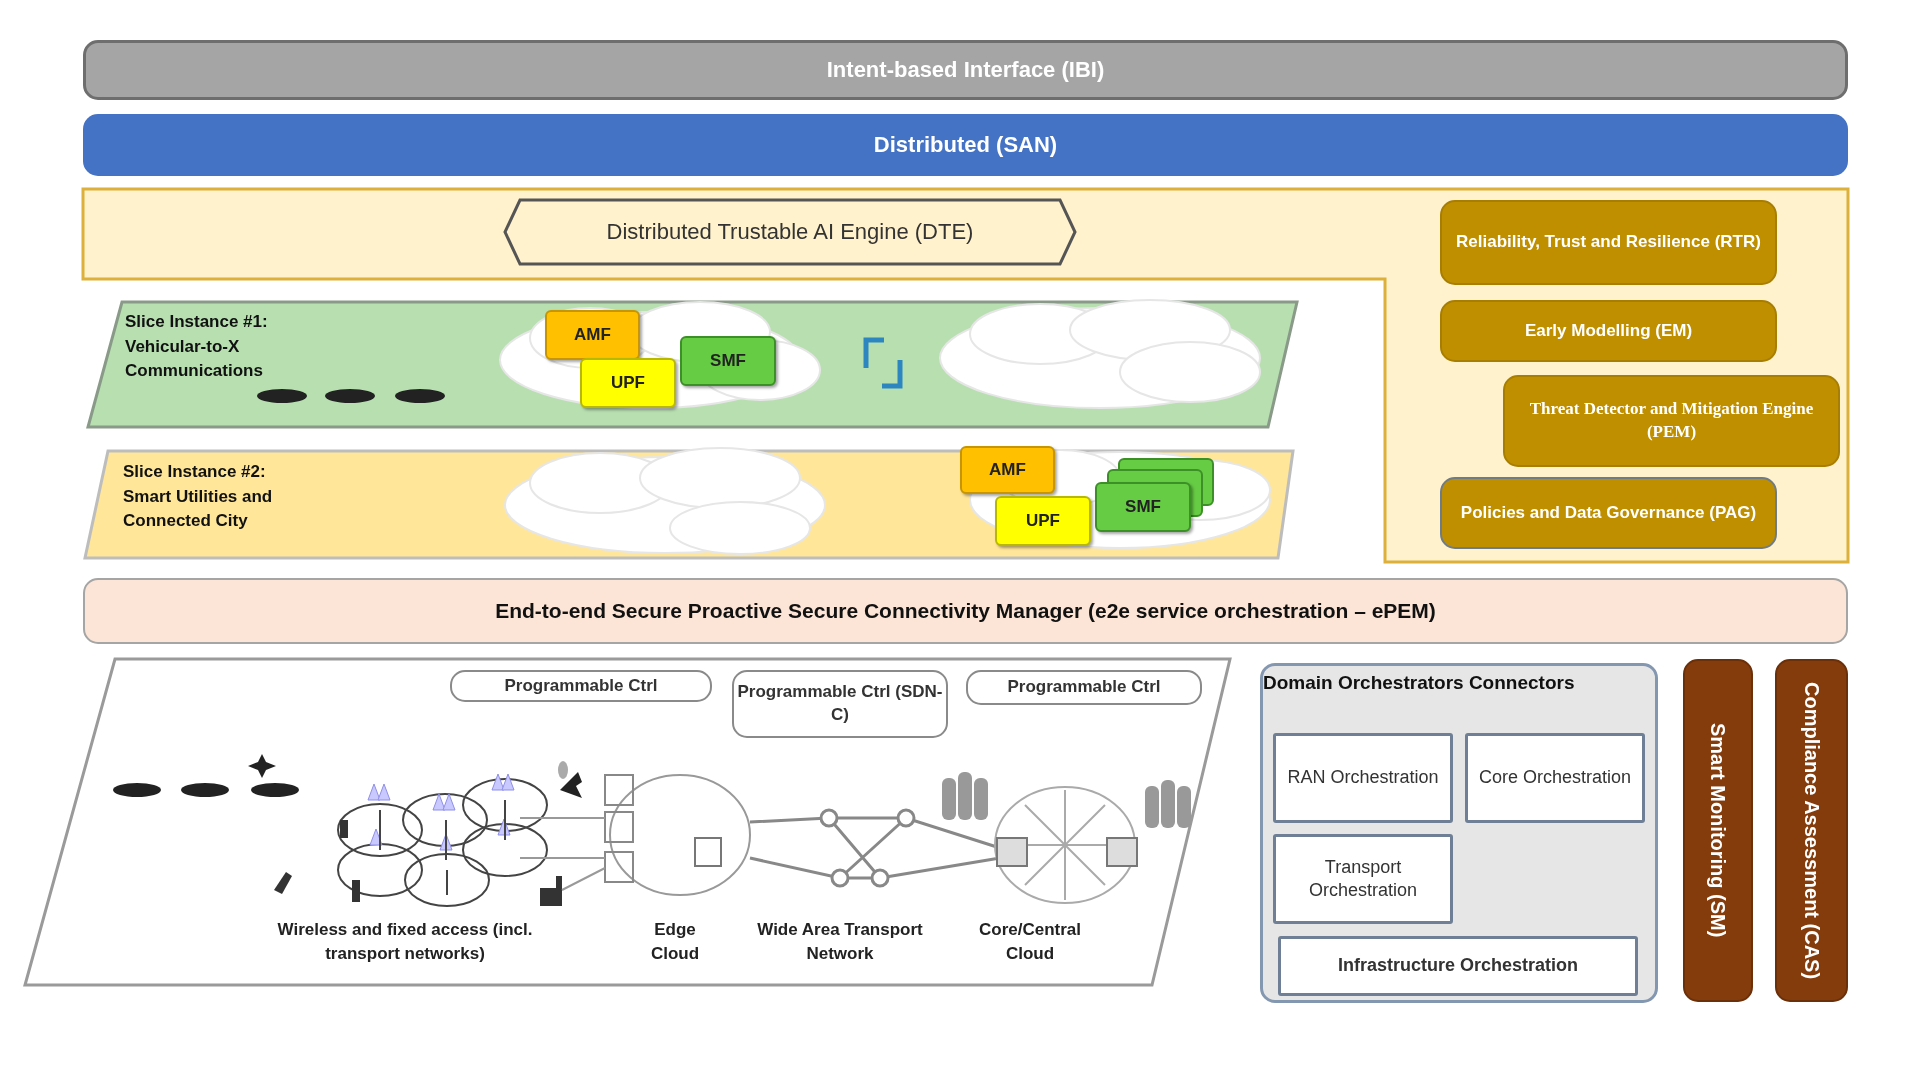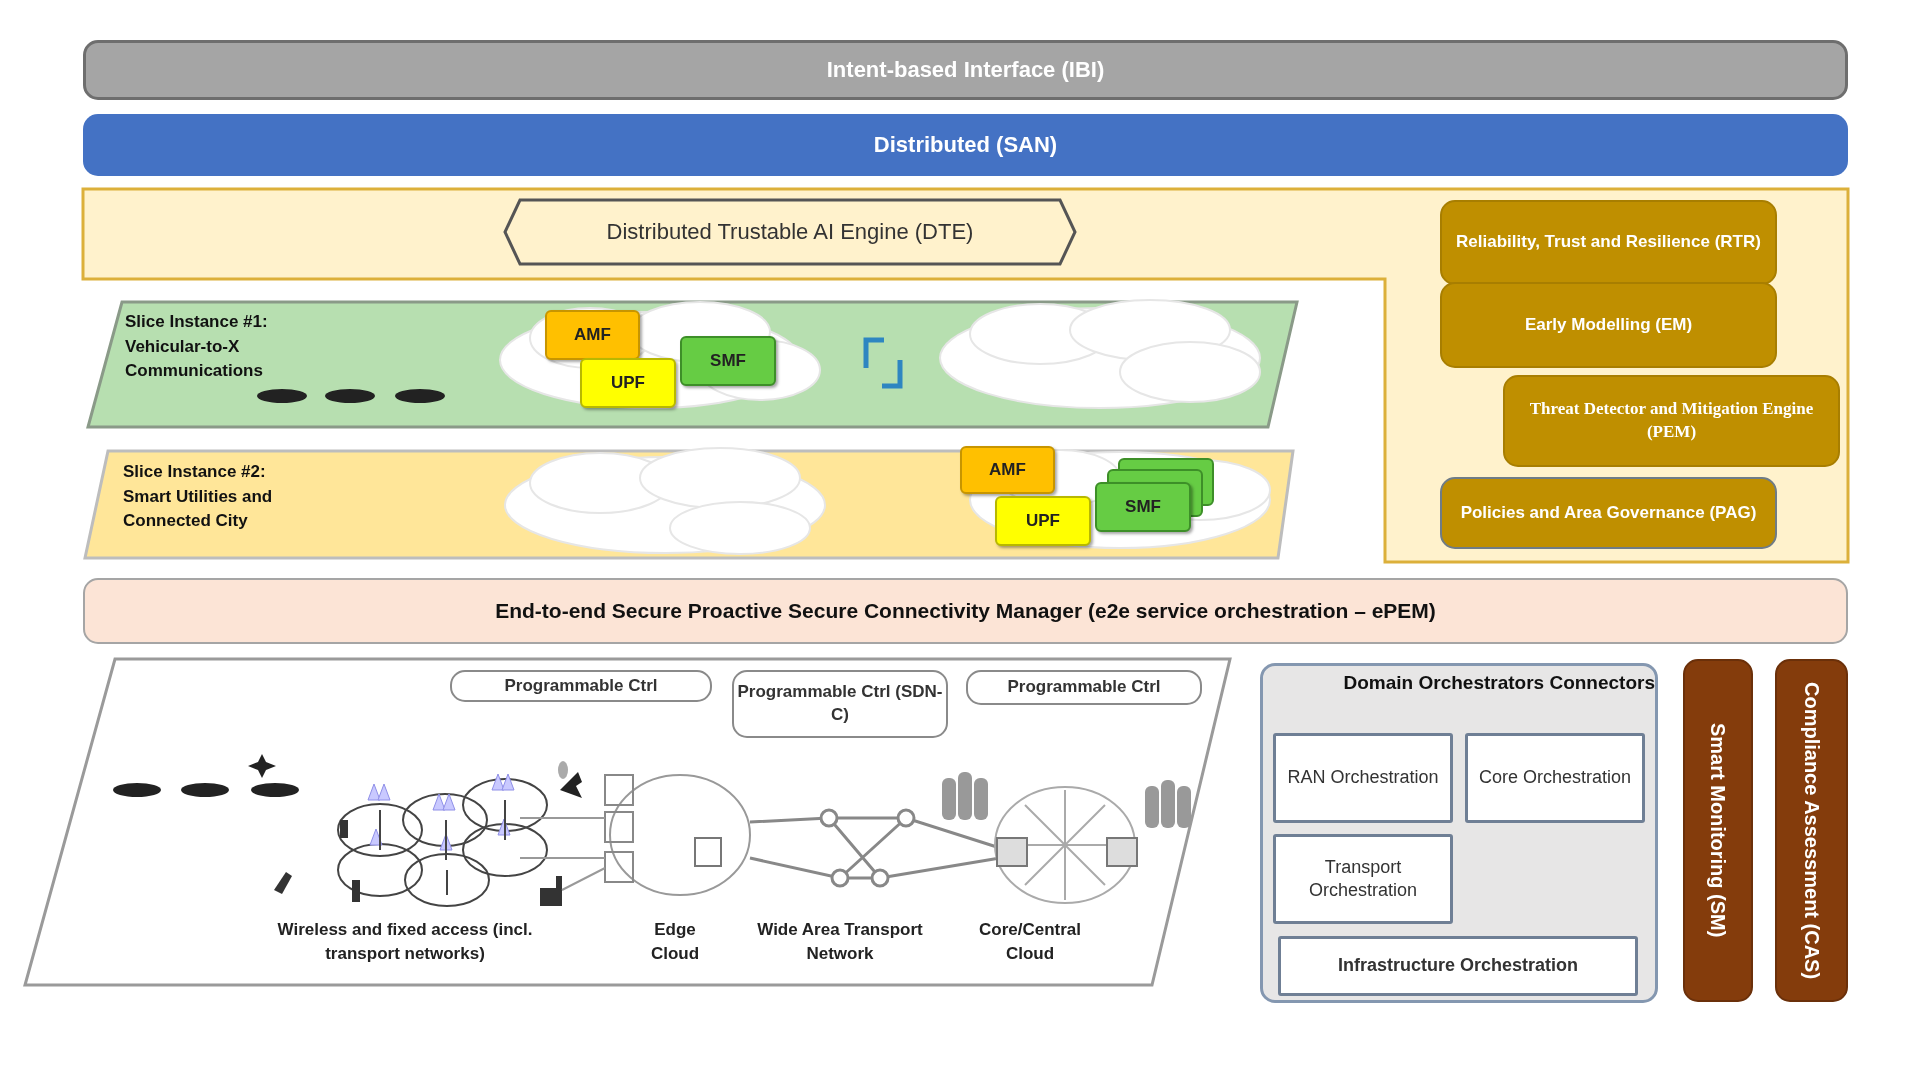--- a/index.html
+++ b/index.html
@@ -5,42 +5,42 @@
   html,body{margin:0;padding:0;background:#fff;}
   body{width:1920px;height:1080px;position:relative;overflow:hidden;font-family:"Liberation Sans",sans-serif;}
   .abs{position:absolute;box-sizing:border-box;border-radius:15px;}
   .bar{display:flex;align-items:center;justify-content:center;font-weight:bold;}
   #ibi{left:83px;top:40px;width:1765px;height:60px;background:#a5a5a5;border:3px solid #6e6e6e;color:#fff;font-size:22px;}
   #san{left:83px;top:114px;width:1765px;height:62px;background:#4472c4;color:#fff;font-size:22px;}
   #ai-svg{position:absolute;left:0;top:0;}
   #dte{left:505px;top:200px;width:570px;height:64px;display:flex;align-items:center;justify-content:center;font-size:22px;color:#333;}
   .gold{background:#bf8f00;color:#fff;font-weight:bold;font-size:17px;text-align:center;display:flex;align-items:center;justify-content:center;line-height:1.35;padding:0 0;border:2px solid #a87e00;}
   #rtr{left:1440px;top:200px;width:337px;height:85px;}
-  #em{left:1440px;top:282px;width:337px;height:86px;}
+  #em{left:1440px;top:300px;width:337px;height:62px;}
   #pem{left:1503px;top:375px;width:337px;height:92px;font-family:Liberation Serif, serif;}
   #pag{left:1440px;top:477px;width:337px;height:72px;border-color:#6f7c86;}
   .slice-label{font-weight:bold;font-size:17px;line-height:1.45;color:#111;}
   #s1-label{left:125px;top:310px;}
   #s2-label{left:123px;top:460px;}
   .nf{display:flex;align-items:center;justify-content:center;font-weight:bold;font-size:17px;border-radius:6px;color:#222;box-shadow:2px 2px 3px rgba(0,0,0,0.35);}
   .amf{background:#ffc000;border:2px solid #c79500;}
   .upf{background:#ffff00;border:2px solid #b8b800;}
   .smf{background:#66cc44;border:2px solid #3d8f28;}
   #epem{left:83px;top:578px;width:1765px;height:66px;background:#fce4d6;border:2px solid #a5a5a5;font-size:21px;color:#111;}
   .ctrl{background:#fff;border:2px solid #8a8a8a;font-size:17px;font-weight:bold;color:#333;text-align:center;display:flex;align-items:center;justify-content:center;line-height:1.35;}
   #ctrl1{left:450px;top:670px;width:262px;height:32px;}
   #ctrl2{left:732px;top:670px;width:216px;height:68px;}
   #ctrl3{left:966px;top:670px;width:236px;height:35px;}
   .net-label{font-weight:bold;font-size:17px;color:#222;text-align:center;line-height:1.4;}
   #lbl-access{left:255px;top:918px;width:300px;}
   #lbl-edge{left:630px;top:918px;width:90px;}
   #lbl-wan{left:735px;top:918px;width:210px;}
   #lbl-core{left:955px;top:918px;width:150px;}
   #dom{left:1260px;top:663px;width:398px;height:340px;background:#e7e6e6;border:3px solid #8497b0;}
-  #dom-title{left:0;top:4px;width:100%;text-align:right;font-weight:bold;font-size:19px;color:#111;line-height:1.4;padding-left:14px;}
+  #dom-title{left:0;top:4px;width:100%;text-align:left;font-weight:bold;font-size:19px;color:#111;line-height:1.4;}
   .orch{background:#fff;border:3px solid #6f7f95;border-radius:3px;font-size:18px;color:#333;text-align:center;display:flex;align-items:center;justify-content:center;line-height:1.3;}
   #o-ran{left:10px;top:67px;width:180px;height:90px;}
   #o-core{left:202px;top:67px;width:180px;height:90px;}
   #o-trans{left:10px;top:168px;width:180px;height:90px;}
   #o-edge{left:202px;top:168px;width:180px;height:90px;}
   #o-infra{left:15px;top:270px;width:360px;height:60px;font-weight:bold;}
   .vert{background:#843c0c;border:2px solid #6b300a;color:#fff;font-weight:bold;font-size:20px;display:flex;align-items:center;justify-content:center;}
   .vert span{writing-mode:vertical-rl;text-align:center;line-height:1.3;}
   #sm{left:1683px;top:659px;width:70px;height:343px;}
   #cas{left:1775px;top:659px;width:73px;height:343px;}
@@ -167,21 +167,21 @@
 </svg>
 
 <div id="ibi" class="abs bar">Intent-based Interface (IBI)</div>
 <div id="san" class="abs bar">Distributed (SAN)</div>
 
 <div id="dte" class="abs">Distributed Trustable AI Engine (DTE)</div>
 
 <div id="rtr" class="abs gold">Reliability, Trust and Resilience (RTR)</div>
 <div id="em" class="abs gold">Early Modelling (EM)</div>
 <div id="pem" class="abs gold">Threat Detector and Mitigation Engine (PEM)</div>
-<div id="pag" class="abs gold">Policies and Area Governance (PAG)</div>
+<div id="pag" class="abs gold">Policies and Data Governance (PAG)</div>
 
 <div id="s1-label" class="abs slice-label">
   <div>Slice Instance #1:</div>
   <div>Vehicular-to-X</div>
   <div>Communications</div>
 </div>
 <div class="abs nf amf" style="left:545px;top:310px;width:95px;height:50px;">AMF</div>
 <div class="abs nf upf" style="left:580px;top:358px;width:96px;height:50px;">UPF</div>
 <div class="abs nf smf" style="left:680px;top:336px;width:96px;height:50px;">SMF</div>
 

